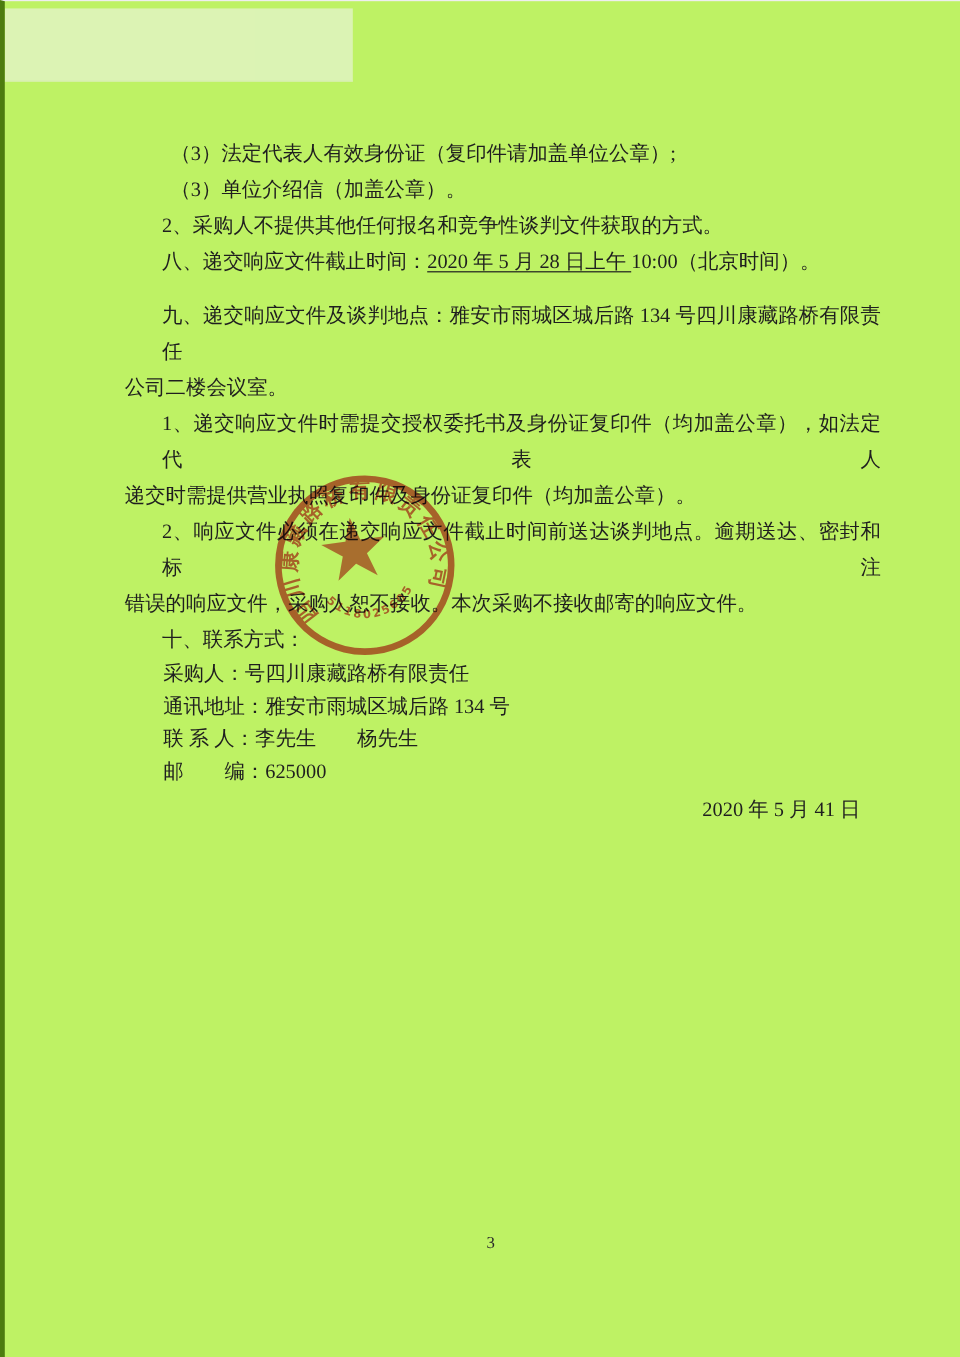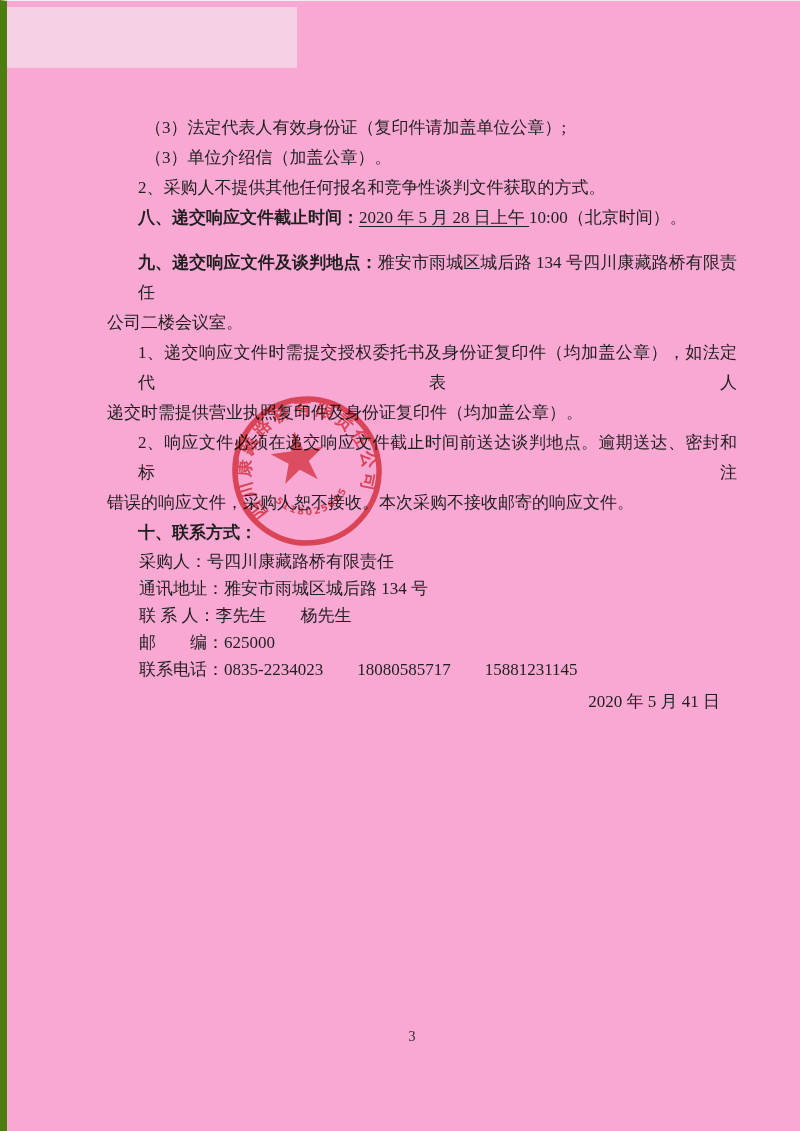--- a/index.html
+++ b/index.html
@@ -1,44 +1,44 @@
 <!DOCTYPE html>
 <html><head>
 <meta charset="utf-8">
 <style>
   html,body{margin:0;padding:0;background:#ffffff;}
   .page{
     position:relative;
     width:800px;height:1131px;
-    background:#f9a8d4;
+    background:#bef264;
     overflow:hidden;
     font-family:"Liberation Serif","DejaVu Serif",serif;
     color:#1f1f1f;
-    border-left:7px solid #4d7c0f;
+    border-left:4px solid #4d7c0f;
     border-top:1px solid #eeeeef;
     box-sizing:border-box;
   }
   
   .scan-smudge{
     position:absolute;left:0;top:6px;width:290px;height:60px;
     background:#f4f4f6;opacity:.55;
     border-bottom:1px solid #ececef;
   }
   .content{
     position:absolute;left:100px;top:112px;width:630px;
     font-size:17px;
   }
   .line{line-height:30px;}
   .item{padding-left:38px;}
   .para{padding-left:31px;}
   .contact{padding-left:32px;line-height:27px;}
   .right{text-align:right;padding-right:17px;margin-top:4px;}
   .mt-lg{margin-top:15px;}
   .fill{text-align:justify;text-align-last:justify;}
-  .b{font-weight:bold;}
+  .b{font-weight:normal;}
   .u{text-decoration:underline;text-underline-offset:3px;margin-top:36px;}
   .seal{
     position:absolute;left:205px;top:375px;width:190px;height:190px;
     mix-blend-mode:multiply;opacity:.88;
     pointer-events:none;
   }
   .page-number{
     position:absolute;left:0;top:1028px;width:810px;
     text-align:center;font-size:14px;color:#2a2a2a;
   }
@@ -59,21 +59,20 @@
       <div class="line flush"><span>公司二楼会议室。</span></div>
       <div class="line para fill"><span>1、递交响应文件时需提交授权委托书及身份证复印件（均加盖公章），如法定代表人</span></div>
       <div class="line flush"><span>递交时需提供营业执照复印件及身份证复印件（均加盖公章）。</span></div>
       <div class="line para fill"><span>2、响应文件必须在递交响应文件截止时间前送达谈判地点。逾期送达、密封和标注</span></div>
       <div class="line flush"><span>错误的响应文件，采购人恕不接收。本次采购不接收邮寄的响应文件。</span></div>
       <div class="line para"><span class="b">十、联系方式：</span></div>
       <div class="line contact"><span>采购人：号四川康藏路桥有限责任</span></div>
       <div class="line contact"><span>通讯地址：雅安市雨城区城后路 134 号</span></div>
       <div class="line contact"><span>联 系 人：李先生　　杨先生</span></div>
       <div class="line contact"><span>邮　　编：625000</span></div>
-      <div class="line contact"><span>联系电话：0835-2234023　　18080585717　　15881231145</span></div>
       <div class="line right"><span>2020 年 5 月 41 日</span></div>
     </div>
 
   <svg class="seal" viewBox="0 0 190 190" xmlns="http://www.w3.org/2000/svg">
     <defs>
       <path id="arcTop" d="M 51.3,131.6 A 57 57 0 1 1 138.7,131.6" fill="none"></path>
       <path id="arcBottom" d="M 56.9,117 A 44 44 0 0 0 133.1,117" fill="none"></path>
     </defs>
     <g transform="rotate(-8 95 95)" opacity="0.9">
       <circle cx="95" cy="95" r="72" fill="none" stroke="#d84040" stroke-width="5.5"></circle>

